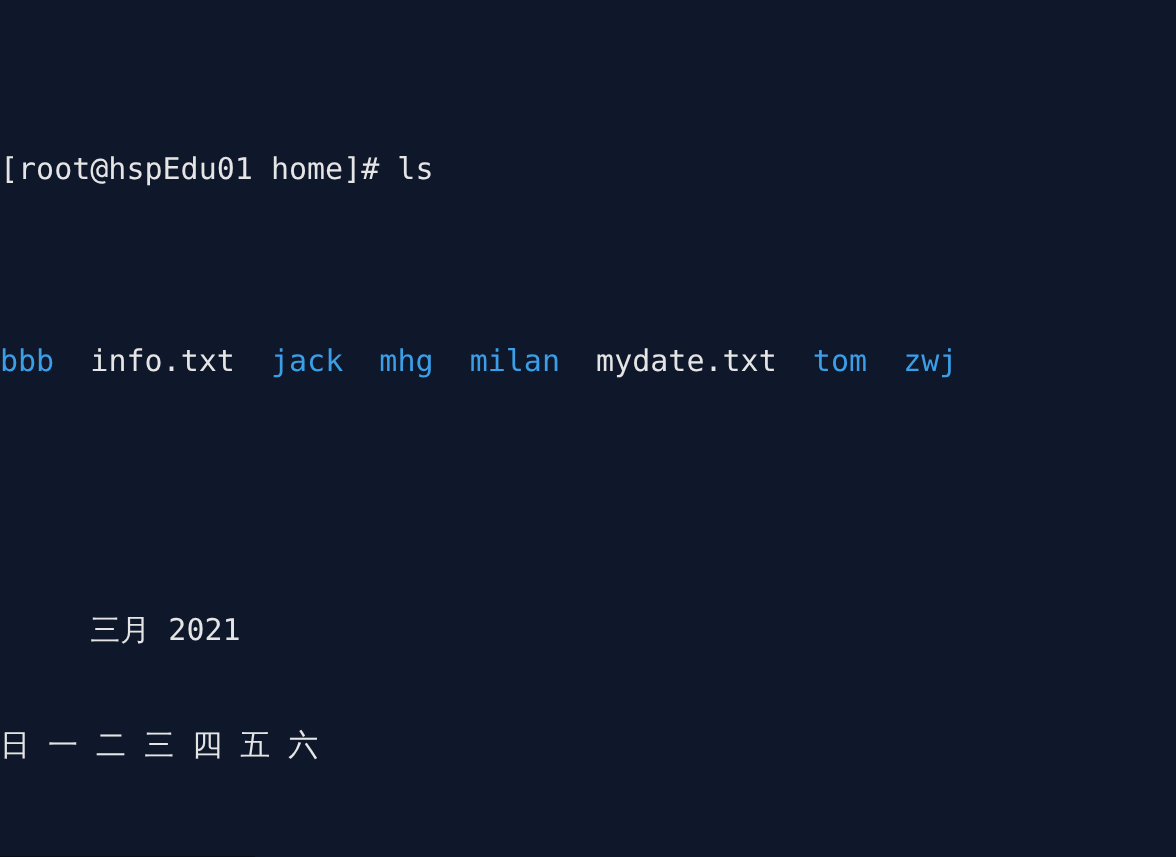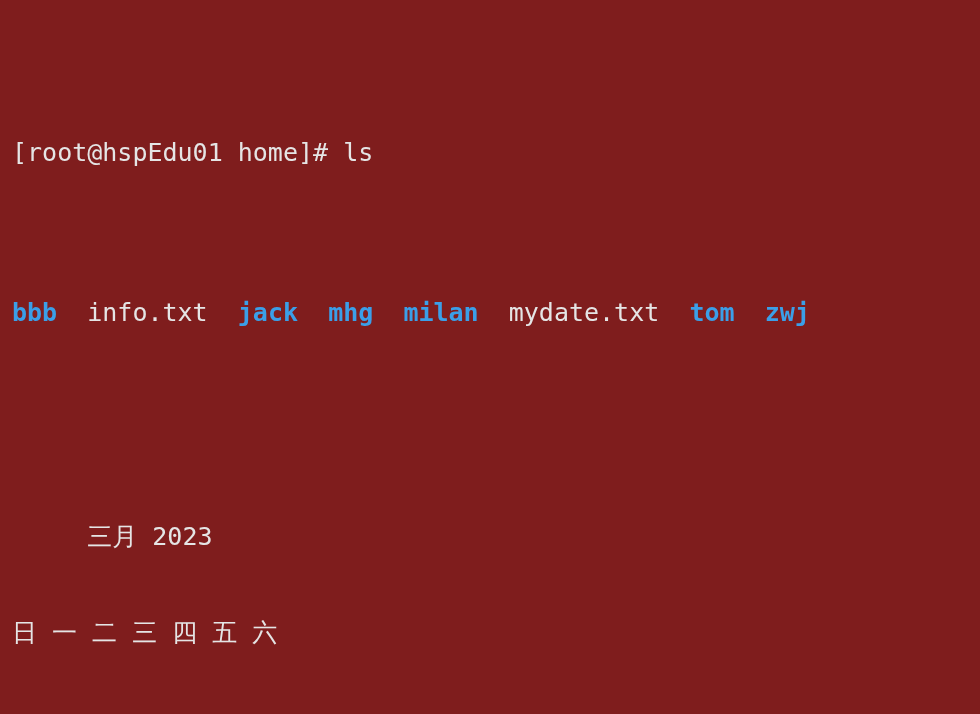--- a/index.html
+++ b/index.html
@@ -9,64 +9,64 @@
   }
   body {
     width: 980px;
     height: 714px;
     overflow: hidden;
     font-family: "DejaVu Sans Mono", "Liberation Mono", monospace;
   }
   #terminal {
     width: 980px;
     height: 714px;
-    background: #7f1d1d;
+    background: #0f172a;
     color: #e5e5e5;
     font-family: "DejaVu Sans Mono", "Liberation Mono", monospace;
     font-size: 25px;
     line-height: 32px;
     letter-spacing: 0px;
-    padding: 12px;
+    padding: 0;
     box-sizing: border-box;
     white-space: pre;
     overflow: hidden;
   }
   .line {
     height: 32px;
     line-height: 32px;
     white-space: pre;
     font-size: 25px;
   }
   .line.first {
     margin-top: -3px;
   }
   .seg {
     white-space: pre;
   }
   .c-default { color: #e5e5e5; }
   .c-dir {
     color: #3b9fe8;
-    font-weight: bold;
+    font-weight: normal;
   }
 </style>
 </head>
 <body>
 
 <div id="terminal">
 
   
   <div class="line first"><span class="seg c-default">[root@hspEdu01 home]# </span><span class="seg c-default">ls</span></div>
 
   
   <div class="line"><span class="seg c-dir">bbb</span><span class="seg c-default">  </span><span class="seg c-default">info.txt</span><span class="seg c-default">  </span><span class="seg c-dir">jack</span><span class="seg c-default">  </span><span class="seg c-dir">mhg</span><span class="seg c-default">  </span><span class="seg c-dir">milan</span><span class="seg c-default">  </span><span class="seg c-default">mydate.txt</span><span class="seg c-default">  </span><span class="seg c-dir">tom</span><span class="seg c-default">  </span><span class="seg c-dir">zwj</span></div>
 
   
 
   
-  <div class="line">     三月 2023</div>
+  <div class="line">     三月 2021</div>
   <div class="line">日 一 二 三 四 五 六</div>
   
   
   
   
   
   
 
   
   

